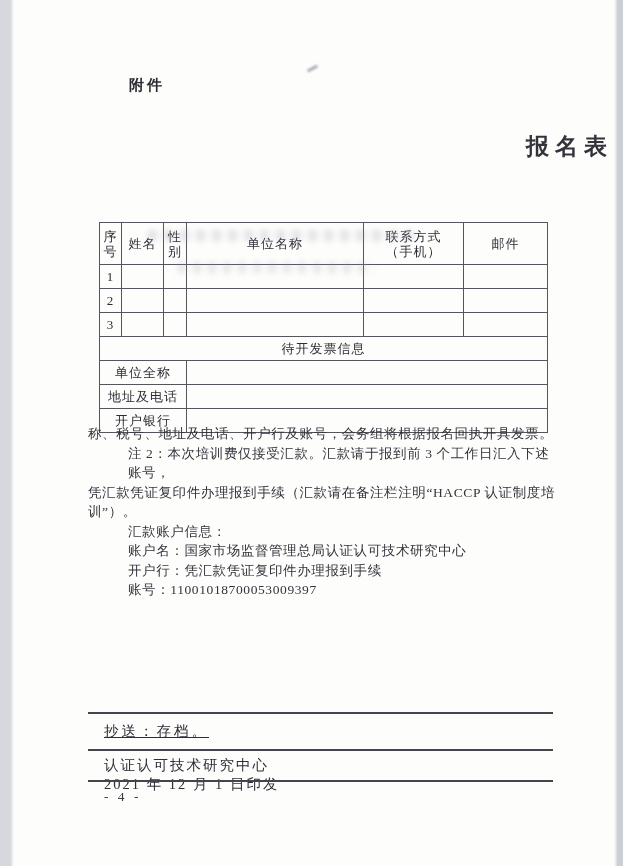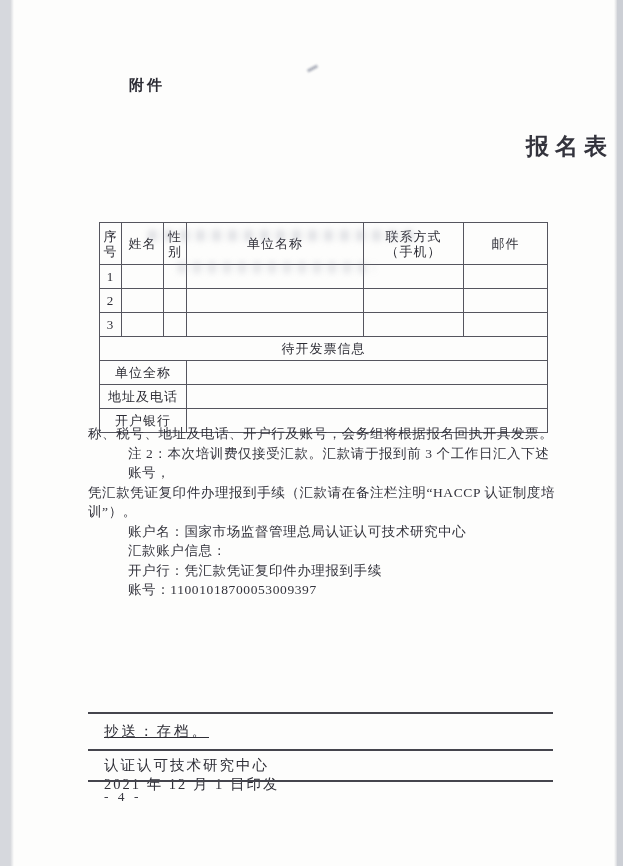--- a/index.html
+++ b/index.html
@@ -140,22 +140,22 @@
 </tbody>
   </table>
 
 <div class="bleed bleed-1"></div>
 <div class="bleed bleed-2"></div>
 
 <div class="notes">
   <div>称、税号、地址及电话、开户行及账号，会务组将根据报名回执开具发票。</div>
   <div class="ind">注 2：本次培训费仅接受汇款。汇款请于报到前 3 个工作日汇入下述账号，</div>
   <div>凭汇款凭证复印件办理报到手续（汇款请在备注栏注明“HACCP 认证制度培训”）。</div>
+  <div class="ind">汇款账户信息：</div>
   <div class="ind">账户名：国家市场监督管理总局认证认可技术研究中心</div>
-  <div class="ind">汇款账户信息：</div>
   <div class="ind">开户行：凭汇款凭证复印件办理报到手续</div>
   <div class="ind">账号：11001018700053009397</div>
 </div>
 
 <div class="rule rule-1"></div>
 <div class="cc-line">抄送：存档。</div>
 <div class="rule rule-2"></div>
 <div class="issuer-line">
   <span>认证认可技术研究中心</span>
   <span>2021 年 12 月 1 日印发</span>

